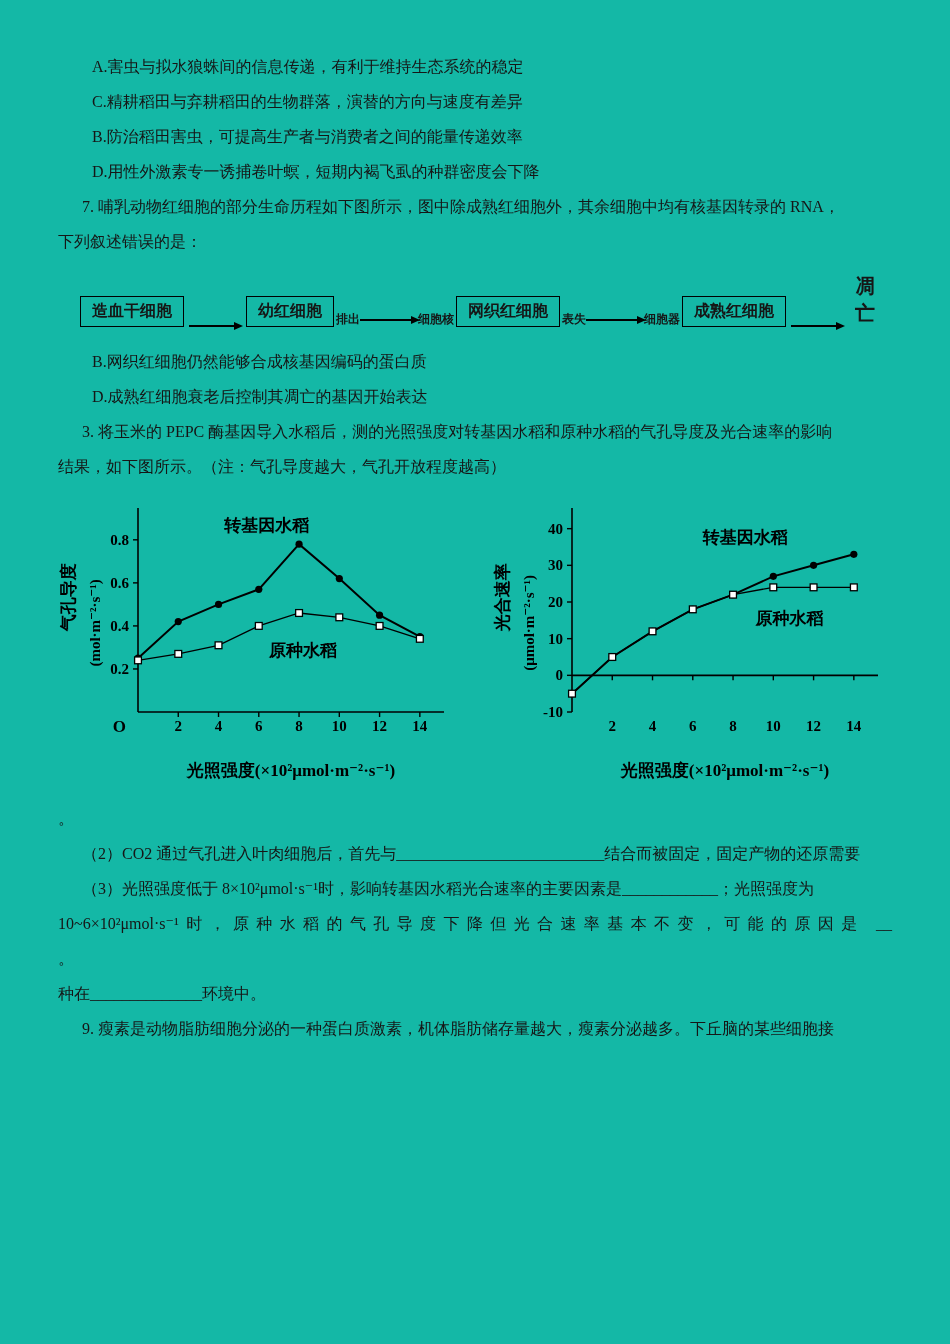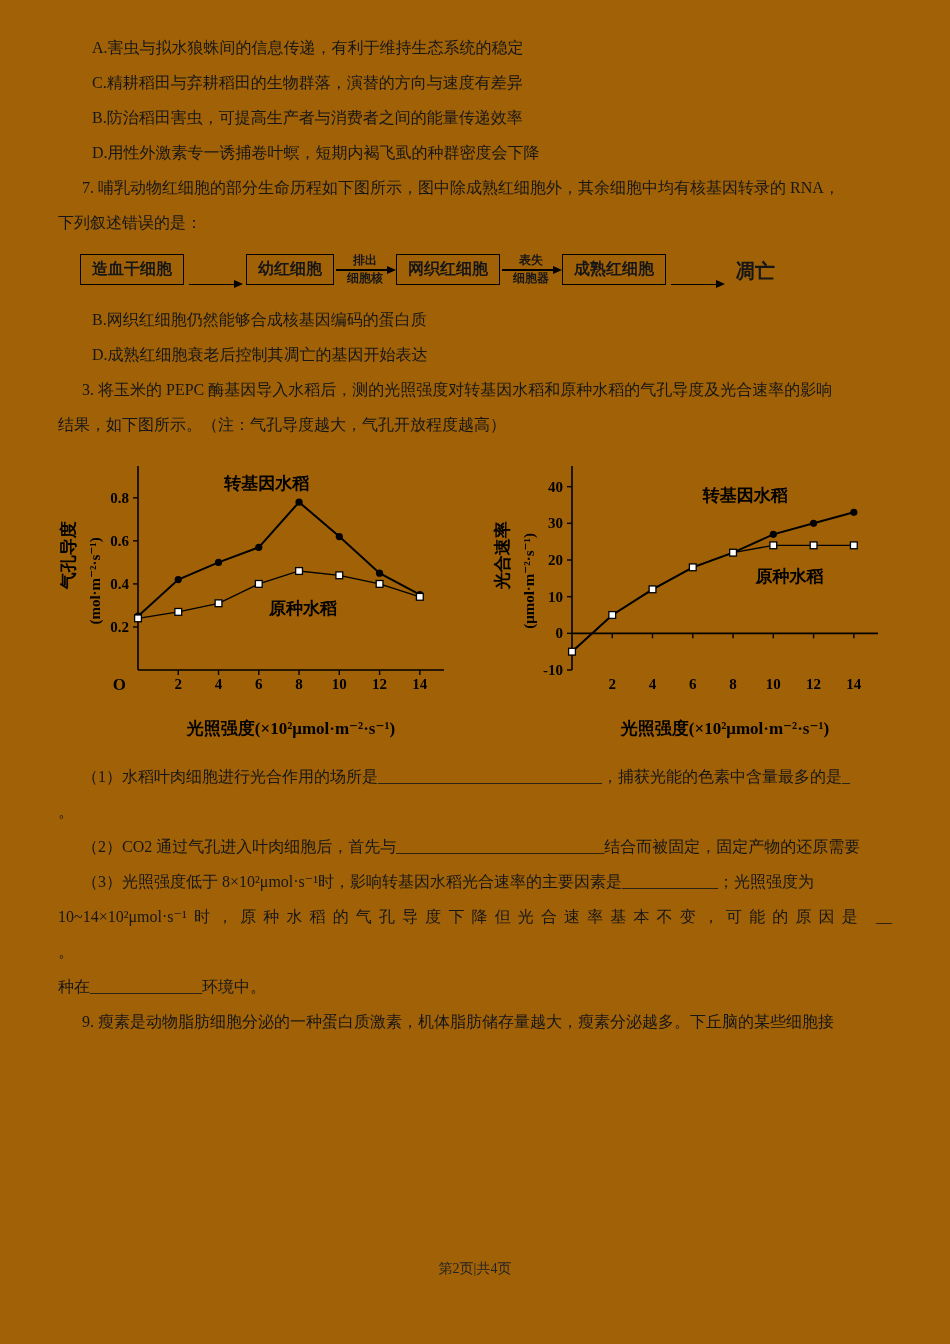--- a/index.html
+++ b/index.html
@@ -1,22 +1,22 @@
 <!DOCTYPE html>
 <html><head>
 <meta charset="utf-8">
 <style>
   * { margin:0; padding:0; box-sizing:border-box; }
   html,body { background:#ffffff; }
   body { width:950px; }
   .page {
     position:relative;
     width:950px; height:1344px;
-    padding:37px 58px 0 58px;
-    background:#a16207;
+    padding:56px 58px 0 58px;
+    background:#14b8a6;
     font-family:"Liberation Serif","DejaVu Serif",serif;
     font-size:16px; color:#161616;
   }
   .line { line-height:22px; margin-bottom:13px; }
   .option { margin-left:34px; }
   .qfirst { text-indent:24px; }
   .justify { text-align:justify; text-align-last:justify; text-justify:inter-character; }
 
   
   .flow { display:flex; align-items:flex-end; margin:20px 0 24px 22px; }
@@ -26,21 +26,21 @@
   }
   .farrow {
     position:relative; display:inline-block; flex:none;
     width:52px; height:1.8px; background:#000; margin:0 5px;
   }
   .farrow::after {
     content:""; position:absolute; right:-2px; top:50%; transform:translateY(-50%);
     width:0; height:0;
     border-left:9px solid #000; border-top:4.5px solid transparent; border-bottom:4.5px solid transparent;
   }
-  .larrow { display:flex; flex-direction:column; align-items:center; margin:0 2px; flex:none; }
+  .larrow { display:flex; flex-direction:row; align-items:center; margin:0 2px; flex:none; }
   .larrow .farrow { margin:1px 0; width:58px; }
   .ltop,.lbot { font-size:12px; font-weight:bold; line-height:1.15; white-space:nowrap; }
   .fend { font-weight:bold; font-size:20px; margin-left:7px; }
 
   
   .charts { display:flex; justify-content:space-between; margin:14px 0 24px 0; }
   .chart { width:400px; height:292px; flex:none; }
 
   .footer {
     position:absolute; bottom:66px; left:0; right:0;
@@ -189,27 +189,25 @@
           <rect x="277.91578947368424" y="91.93333333333332" width="6.8" height="6.8" fill="#fff" stroke="#000" stroke-width="1.3"></rect>
           <rect x="318.17894736842106" y="91.93333333333332" width="6.8" height="6.8" fill="#fff" stroke="#000" stroke-width="1.3"></rect>
           <rect x="358.44210526315794" y="91.93333333333332" width="6.8" height="6.8" fill="#fff" stroke="#000" stroke-width="1.3"></rect>
           <text x="297.42105263157896" y="132" text-anchor="middle" font-size="17" font-weight="bold">原种水稻</text>
           <text x="233" y="284" text-anchor="middle" font-size="17" font-weight="bold">光照强度(×10²μmol·m⁻²·s⁻¹)</text>
           <text transform="rotate(-90 16 105.16)" x="16" y="105.16" text-anchor="middle" font-size="17" font-weight="bold">光合速率</text>
           <text transform="rotate(-90 42 130.9)" x="42" y="130.9" text-anchor="middle" font-size="15" font-weight="bold">(μmol·m⁻²·s⁻¹)</text>
         </svg></div>
   </div>
 
-  <p class="line qfirst">（1）水稻叶肉细胞进行光合作用的场所是____________________________，捕获光能的色素中含量最多的是_</p>
   <p class="line">。</p>
 
   <p class="line qfirst">（2）CO2 通过气孔进入叶肉细胞后，首先与__________________________结合而被固定，固定产物的还原需要</p>
 
   <p class="line qfirst">（3）光照强度低于 8×10²μmol·s⁻¹时，影响转基因水稻光合速率的主要因素是____________；光照强度为</p>
-  <p class="line justify">10~14×10²μmol·s⁻¹时，原种水稻的气孔导度下降但光合速率基本不变，可能的原因是 __</p>
+  <p class="line justify">10~6×10²μmol·s⁻¹时，原种水稻的气孔导度下降但光合速率基本不变，可能的原因是 __</p>
   <p class="line">。</p>
 
   <p class="line">种在______________环境中。</p>
 
   <p class="line qfirst">9.  瘦素是动物脂肪细胞分泌的一种蛋白质激素，机体脂肪储存量越大，瘦素分泌越多。下丘脑的某些细胞接</p>
 
-  <div class="footer">第2页|共4页</div>
 </div>
 
 </body></html>

